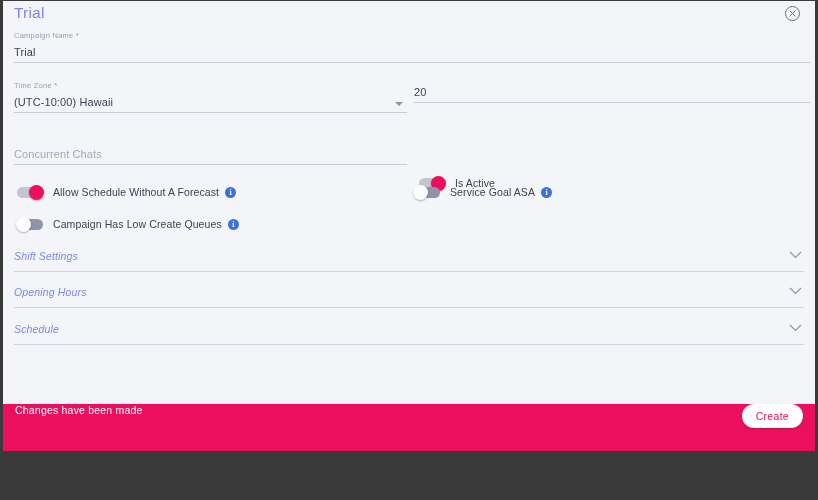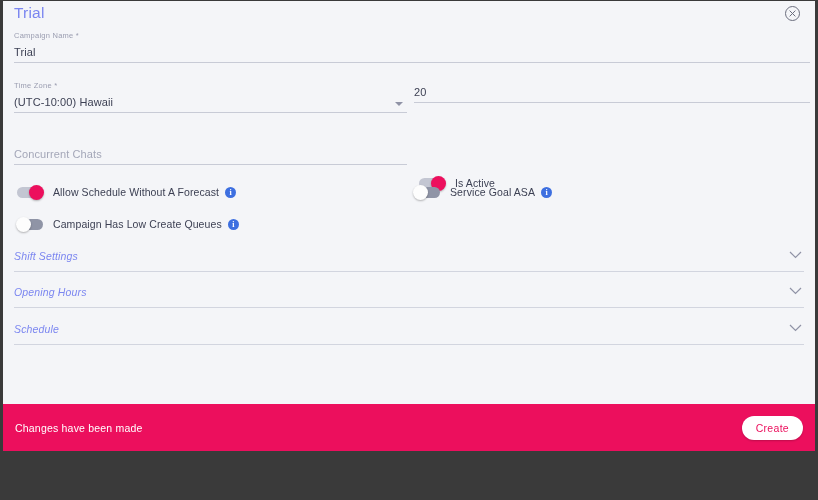--- a/index.html
+++ b/index.html
@@ -174,23 +174,23 @@
 
   
   .footer-bar {
     position: absolute;
     left: 0;
     right: 0;
     bottom: 0;
     height: 47px;
     background: #ec0f5d;
     display: flex;
-    align-items: center;
+    align-items: flex-start;
     justify-content: space-between;
-    padding: 8px 12px;
+    padding: 0 12px;
     box-sizing: border-box;
   }
   .footer-msg {
     font-size: 10.5px;
     color: #ffffff;
     letter-spacing: .2px;
   }
   .create-btn {
     background: #ffffff;
     color: #ec0f5d;

